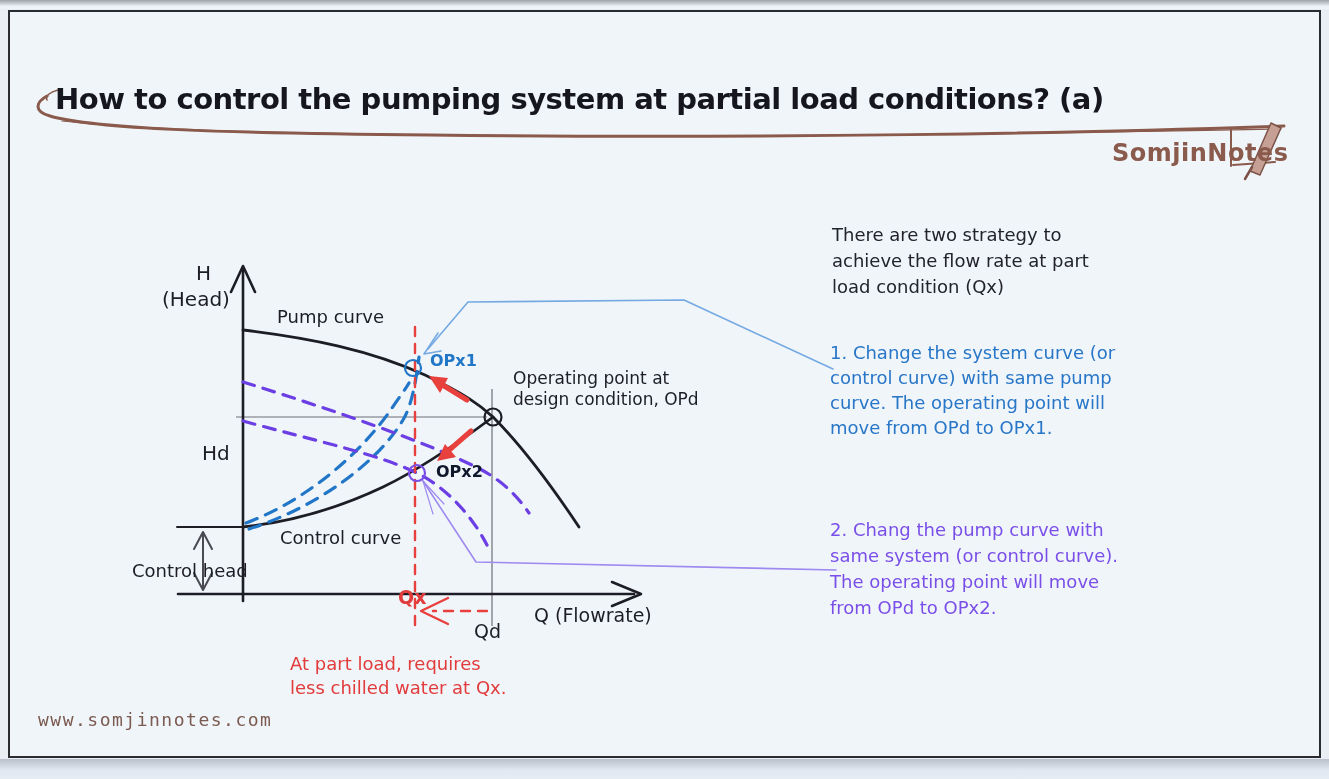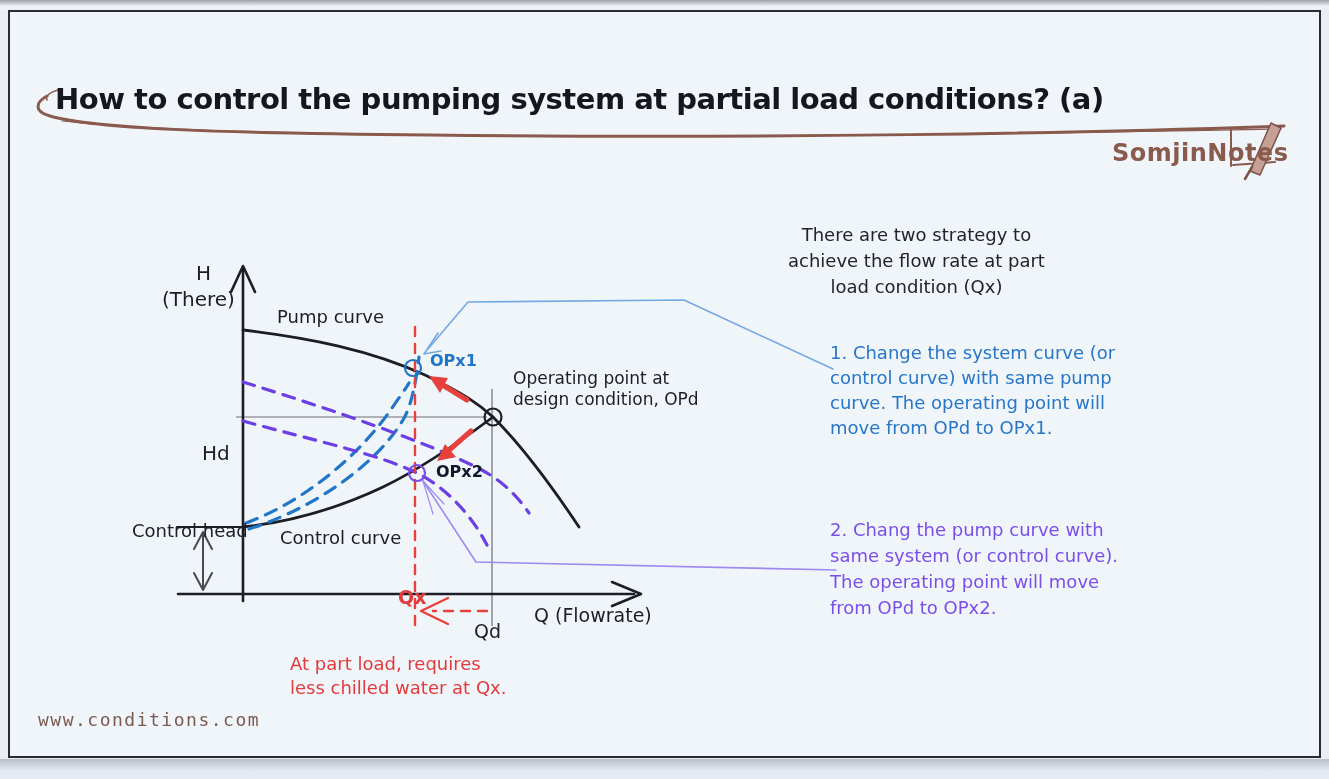--- a/index.html
+++ b/index.html
@@ -33,32 +33,32 @@
   .brand-text {
     left:1112px; top:139px; font-size:24px; font-weight:700;
     color:#8a5a4c; letter-spacing:0.5px;
   }
   .website {
     left:38px; top:709px; font-size:18px; letter-spacing:1.5px;
     font-family:"DejaVu Sans Mono","Liberation Mono",monospace;
     color:#7b5a50;
   }
   .para { font-size:18px; line-height:26px; }
-  .intro-para  { left:788px; top:222px; color:#23232c;text-align:center; }
+  .intro-para  { left:832px; top:222px; color:#23232c; }
   .s1-para     { left:830px; top:340px; color:#2776c7; line-height:25px; }
   .s2-para     { left:830px; top:517px; color:#7a4fe8; }
   .red-note    { left:290px; top:652px; color:#e23b3b; font-size:18px; line-height:24px; }
 
   .lbl { font-size:18px; color:#1d1d25; }
   .lbl-h        { left:196px; top:261px; font-size:20px; }
   .lbl-head     { left:162px; top:287px; font-size:20px; }
   .lbl-pump     { left:277px; top:306px; }
   .lbl-control  { left:280px; top:527px; }
   .lbl-hd       { left:202px; top:404px; font-size:20px;margin-top:37px; }
-  .lbl-ctlhead  { left:132px; top:520px; }
+  .lbl-ctlhead  { left:132px; top:560px; }
   .lbl-opd      { left:513px; top:368px; font-size:17px; line-height:21px; }
   .lbl-opx1     { left:430px; top:351px; font-size:16px; font-weight:700; color:#2176c7; }
   .lbl-opx2     { left:436px; top:462px; font-size:16px; font-weight:700; color:#0f172a; }
   .lbl-qx       { left:398px; top:586px; font-size:19px; font-weight:700; color:#e23b3b; }
   .lbl-qd       { left:474px; top:620px; font-size:19px; }
   .lbl-qaxis    { left:534px; top:604px; font-size:19px; }
 
   svg.artwork { position:absolute; left:0; top:0; width:1329px; height:779px; }
 </style>
 </head>
@@ -141,38 +141,38 @@
   </g>
   <g fill="none" stroke="#9d89f0" stroke-width="1.6" stroke-linecap="round" stroke-linejoin="round">
     <path d="M 423 481 L 476 562 L 836 570"></path>
     <path d="M 423 481 L 433 514" stroke-width="1.2"></path>
     <path d="M 423 481 L 444 504" stroke-width="1.2"></path>
   </g>
 </svg>
 
 <div class="abs title">How to control the pumping system at partial load conditions? (a)</div>
 <div class="abs brand-text">SomjinNotes</div>
-<div class="abs website">www.conditions.com</div>
+<div class="abs website">www.somjinnotes.com</div>
 
 <div class="abs para pre intro-para">There are two strategy to
 achieve the flow rate at part
 load condition (Qx)</div>
 <div class="abs para pre s1-para">1. Change the system curve (or
 control curve) with same pump
 curve. The operating point will
 move from OPd to OPx1.</div>
 <div class="abs para pre s2-para">2. Chang the pump curve with
 same system (or control curve).
 The operating point will move
 from OPd to OPx2.</div>
 <div class="abs pre red-note">At part load, requires
 less chilled water at Qx.</div>
 
 <div class="abs lbl lbl-h">H</div>
-<div class="abs lbl lbl-head">(There)</div>
+<div class="abs lbl lbl-head">(Head)</div>
 <div class="abs lbl lbl-qaxis">Q (Flowrate)</div>
 <div class="abs lbl lbl-pump">Pump curve</div>
 <div class="abs lbl lbl-control">Control curve</div>
 <div class="abs lbl lbl-hd">Hd</div>
 <div class="abs lbl lbl-ctlhead">Control head</div>
 <div class="abs lbl pre lbl-opd">Operating point at
 design condition, OPd</div>
 <div class="abs lbl-opx1 abs">OPx1</div>
 <div class="abs lbl-opx2 abs">OPx2</div>
 <div class="abs lbl-qx">Qx</div>

